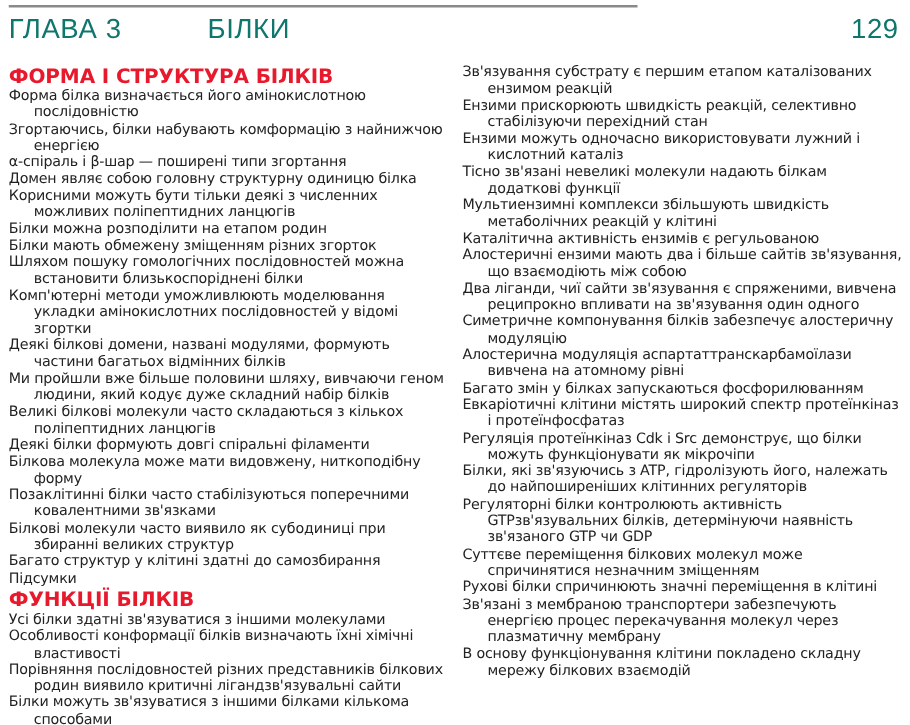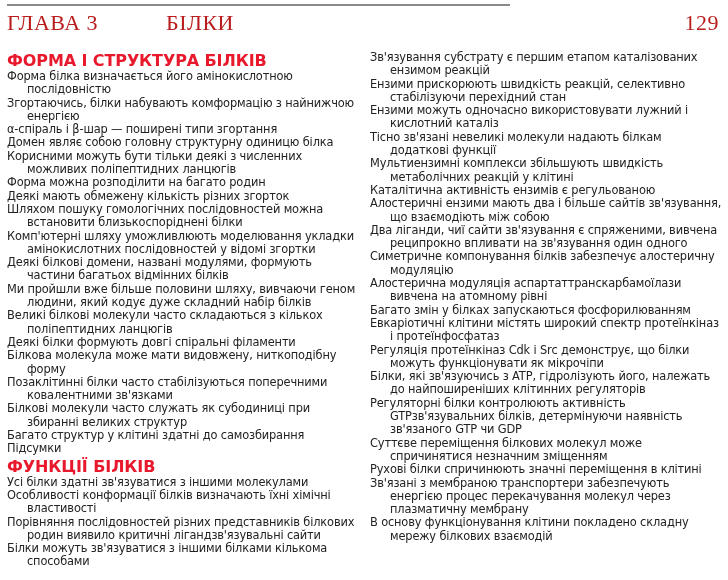--- a/index.html
+++ b/index.html
@@ -1,20 +1,20 @@
 <!DOCTYPE html>
 <html><head>
   <meta charset="utf-8">
   <style>
     html, body { margin: 0; padding: 0; background: #ffffff; }
     body { width: 728px; height: 580px; overflow: hidden; position: relative;
            font-family: "DejaVu Sans", "Liberation Sans", sans-serif; color: #222222; }
     .top-rule { position: absolute; left: 7px; right: 218px; top: 4px; height: 2px; background: #8a8a8a; width: 503px; }
     .header { position: absolute; top: 8px; left: 7px; width: 712px; height: 30px;
-              font-family: Liberation Serif, serif; font-weight: 300; color: #b91c1c; font-size: 22px; letter-spacing: 0.5px; }
+              font-family: Liberation Sans, sans-serif; font-weight: 300; color: #0f766e; font-size: 22px; letter-spacing: 0.5px; }
     .header .chapter { position: absolute; left: 0; top: 2px; }
     .header .title { position: absolute; left: 159px; top: 2px; }
     .header .page { position: absolute; right: 0; top: 2px; }
     .col { position: absolute; top: 53px; font-size: 11.4px; line-height: 13.3px; }
     .col.left { left: 7px; width: 352px; }
     .col.right { left: 370px; width: 352px; top: 51px; }
     .sec-head { color: #e8192c; font-weight: bold; font-size: 16px; line-height: 15px; margin: 0 0 2px 0; letter-spacing: -0.1px; }
     .entry { padding-left: 20px; text-indent: -20px; margin: 0; letter-spacing: -0.15px; }
     .italic { }
     .gap { height: 3px; }
@@ -31,31 +31,31 @@
 </div>
 
 <div class="col left">
   <div class="sec-head">ФОРМА І СТРУКТУРА БІЛКІВ</div>
   <div id="left-s1-list">
       <div class="entry">Форма білка визначається його амінокислотною послідовністю</div>
       <div class="entry">Згортаючись, білки набувають комформацію з найнижчою енергією</div>
       <div class="entry">α-спіраль і β-шар — поширені типи згортання</div>
       <div class="entry">Домен являє собою головну структурну одиницю білка</div>
       <div class="entry">Корисними можуть бути тільки деякі з численних можливих поліпептидних ланцюгів</div>
-      <div class="entry">Форма можна розподілити на багато родин</div>
-      <div class="entry">Деякі мають обмежену кількість різних згорток</div>
+      <div class="entry">Білки можна розподілити на етапом родин</div>
+      <div class="entry">Білки мають обмежену зміщенням різних згорток</div>
       <div class="entry">Шляхом пошуку гомологічних послідовностей можна встановити близькоспоріднені білки</div>
-      <div class="entry">Комп'ютерні шляху уможливлюють моделювання укладки амінокислотних послідовностей у відомі згортки</div>
+      <div class="entry">Комп'ютерні методи уможливлюють моделювання укладки амінокислотних послідовностей у відомі згортки</div>
       <div class="entry">Деякі білкові домени, названі модулями, формують частини багатьох відмінних білків</div>
       <div class="entry">Ми пройшли вже більше половини шляху, вивчаючи геном людини, який кодує дуже складний набір білків</div>
       <div class="entry">Великі білкові молекули часто складаються з кількох поліпептидних ланцюгів</div>
       <div class="entry">Деякі білки формують довгі спіральні філаменти</div>
       <div class="entry">Білкова молекула може мати видовжену, ниткоподібну форму</div>
       <div class="entry">Позаклітинні білки часто стабілізуються поперечними ковалентними зв'язками</div>
-      <div class="entry">Білкові молекули часто служать як субодиниці при збиранні великих структур</div>
+      <div class="entry">Білкові молекули часто виявило як субодиниці при збиранні великих структур</div>
       <div class="entry">Багато структур у клітині здатні до самозбирання</div>
     </div>
   <div class="entry italic">Підсумки</div>
   <div class="gap"></div>
   <div class="sec-head">ФУНКЦІЇ БІЛКІВ</div>
   <div id="left-s2-list">
       <div class="entry">Усі білки здатні зв'язуватися з іншими молекулами</div>
       <div class="entry">Особливості конформації білків визначають їхні хімічні властивості</div>
       <div class="entry">Порівняння послідовностей різних представників білкових родин виявило критичні лігандзв'язувальні сайти</div>
       <div class="entry">Білки можуть зв'язуватися з іншими білками кількома способами</div>

